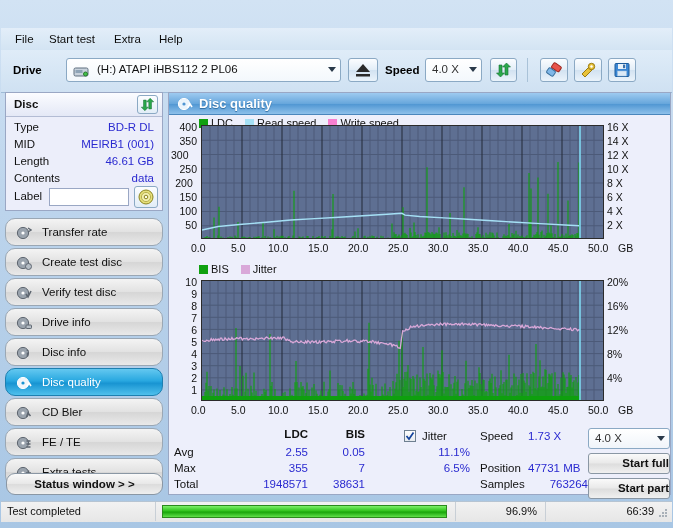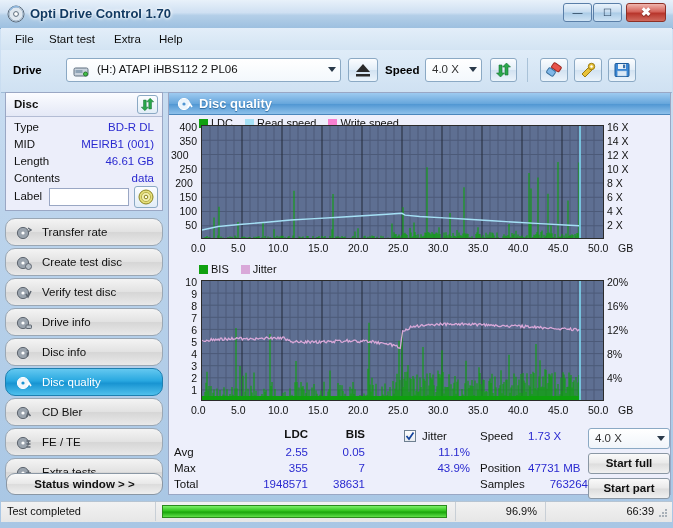--- a/index.html
+++ b/index.html
@@ -151,21 +151,21 @@
   #stats{position:absolute;left:1px;top:335px;width:500px;height:66px;}
   .st{position:absolute;font-size:11.5px;color:#111;white-space:nowrap;}
   .sv{position:absolute;font-size:11.5px;color:#2a2ad0;white-space:nowrap;text-align:right;}
   #jitter-check{
     position:absolute;left:234px;top:2px;width:12px;height:12px;
     background:linear-gradient(180deg,#fdfdfd,#e7ebef);border:1px solid #6e7f90;box-sizing:border-box;
   }
   .actbtn{
     position:absolute;border:1px solid #8a97a4;border-radius:3px;box-sizing:border-box;
     background:linear-gradient(180deg,#fafafa 0%,#e9e9e9 48%,#dddddd 52%,#f0f0f0 100%);
-    text-align:center;font-size:11.5px;color:#111;
+    text-align:right;font-size:11.5px;color:#111;
   }
   #speed-combo2{
     position:absolute;left:418px;top:0px;width:82px;height:21px;
     background:linear-gradient(180deg,#ffffff 0%,#f0f5fa 100%);
     border:1px solid #8ba9c4;border-radius:3px;box-sizing:border-box;
   }
   #speed-combo2 .dtext{position:absolute;left:6px;top:3px;font-size:11.5px;color:#333;}
   #btn-start-full{left:418px;top:25px;width:82px;height:21px;line-height:19px;font-weight:bold;}
   #btn-start-part{left:418px;top:50px;width:82px;height:21px;line-height:19px;font-weight:bold;}
   
@@ -187,38 +187,20 @@
   #sb-pct span{position:absolute;right:8px;top:3px;font-size:11px;color:#111;}
   #sb-time{left:545px;width:126px;border-right:none;}
   #sb-time span{position:absolute;right:18px;top:3px;font-size:11px;color:#111;}
   #grip{position:absolute;right:3px;bottom:2px;width:12px;height:12px;}
 </style>
 </head>
 <body>
 
 <div id="window">
 
-  <div id="titlebar">
-    <svg id="title-icon" viewBox="0 0 18 18">
-      <circle cx="9" cy="9" r="8" fill="#dfe7ef" stroke="#5a6a7a"></circle>
-      <circle cx="9" cy="9" r="7" fill="none" stroke="#9ab0c6"></circle>
-      <circle cx="9" cy="9" r="2.4" fill="#fff" stroke="#5a6a7a"></circle>
-      <path d="M3 5 A8 8 0 0 1 12 2" stroke="#8fb7dd" stroke-width="1.6" fill="none"></path>
-    </svg>
-    <div id="title-text">Opti Drive Control 1.70</div>
-    <div class="winbtn" id="btn-min">
-      <div class="winglyph">—</div>
-    </div>
-    <div class="winbtn" id="btn-max">
-      <div class="winglyph">☐</div>
-    </div>
-    <div class="winbtn" id="btn-close">
-      <div class="winglyph">✖</div>
-    </div>
-  </div>
 
   <div id="menubar">
     <div class="menu-item" style="left:8px">File</div>
     <div class="menu-item" style="left:42px">Start test</div>
     <div class="menu-item" style="left:107px">Extra</div>
     <div class="menu-item" style="left:152px">Help</div>
   </div>
 
   <div id="toolbar">
     <div id="lbl-drive">Drive</div>
@@ -1210,21 +1192,21 @@
       <div class="sv" style="left:145px;top:34px;width:50px">7</div>
       <div class="sv" style="left:145px;top:50px;width:50px">38631</div>
 
       <div id="jitter-check">
         <svg viewBox="0 0 12 12" style="position:absolute;left:-1px;top:-1px;width:12px;height:12px">
           <path d="M2.5 6 L5 9 L9.5 2.5" fill="none" stroke="#14439c" stroke-width="1.7"></path>
         </svg>
       </div>
       <div class="st" style="left:252px;top:2px">Jitter</div>
       <div class="sv" style="left:238px;top:18px;width:62px">11.1%</div>
-      <div class="sv" style="left:238px;top:34px;width:62px">43.9%</div>
+      <div class="sv" style="left:238px;top:34px;width:62px">6.5%</div>
 
       <div class="st" style="left:310px;top:2px">Speed</div>
       <div class="st" style="left:310px;top:34px">Position</div>
       <div class="st" style="left:310px;top:50px">Samples</div>
       <div class="sv" style="left:358px;top:2px;width:56px;text-align:left">1.73 X</div>
       <div class="sv" style="left:358px;top:34px;width:60px;text-align:left">47731 MB</div>
       <div class="sv" style="left:358px;top:50px;width:60px;text-align:right">763264</div>
 
       <div id="speed-combo2">
         <div class="dtext">4.0 X</div>

